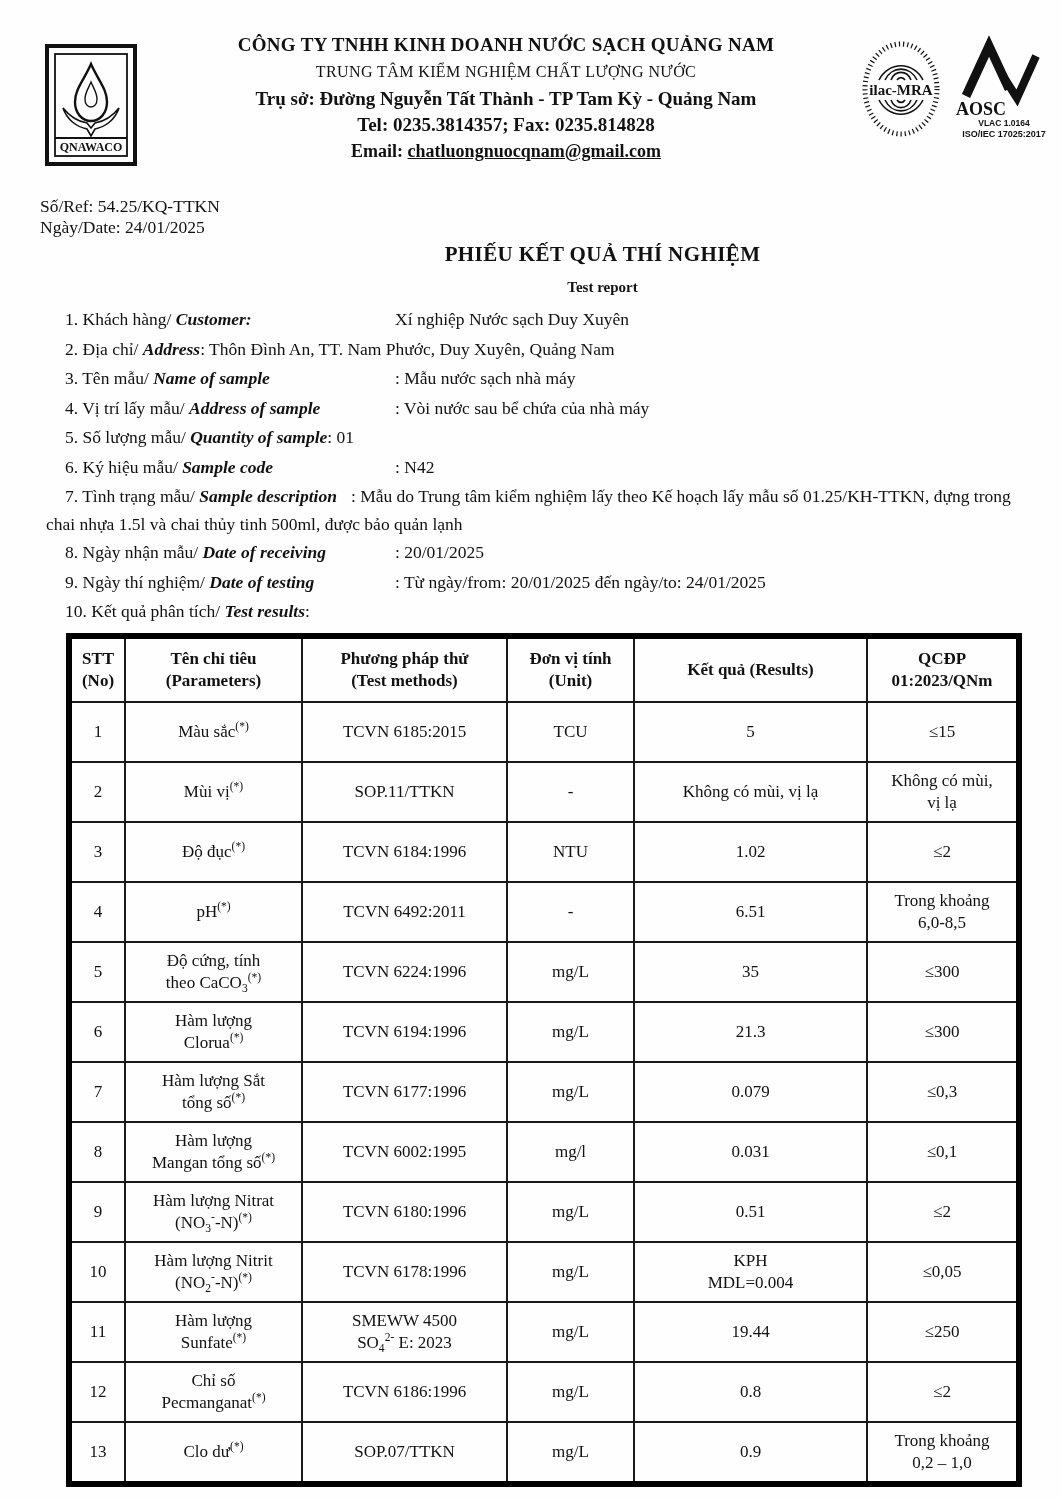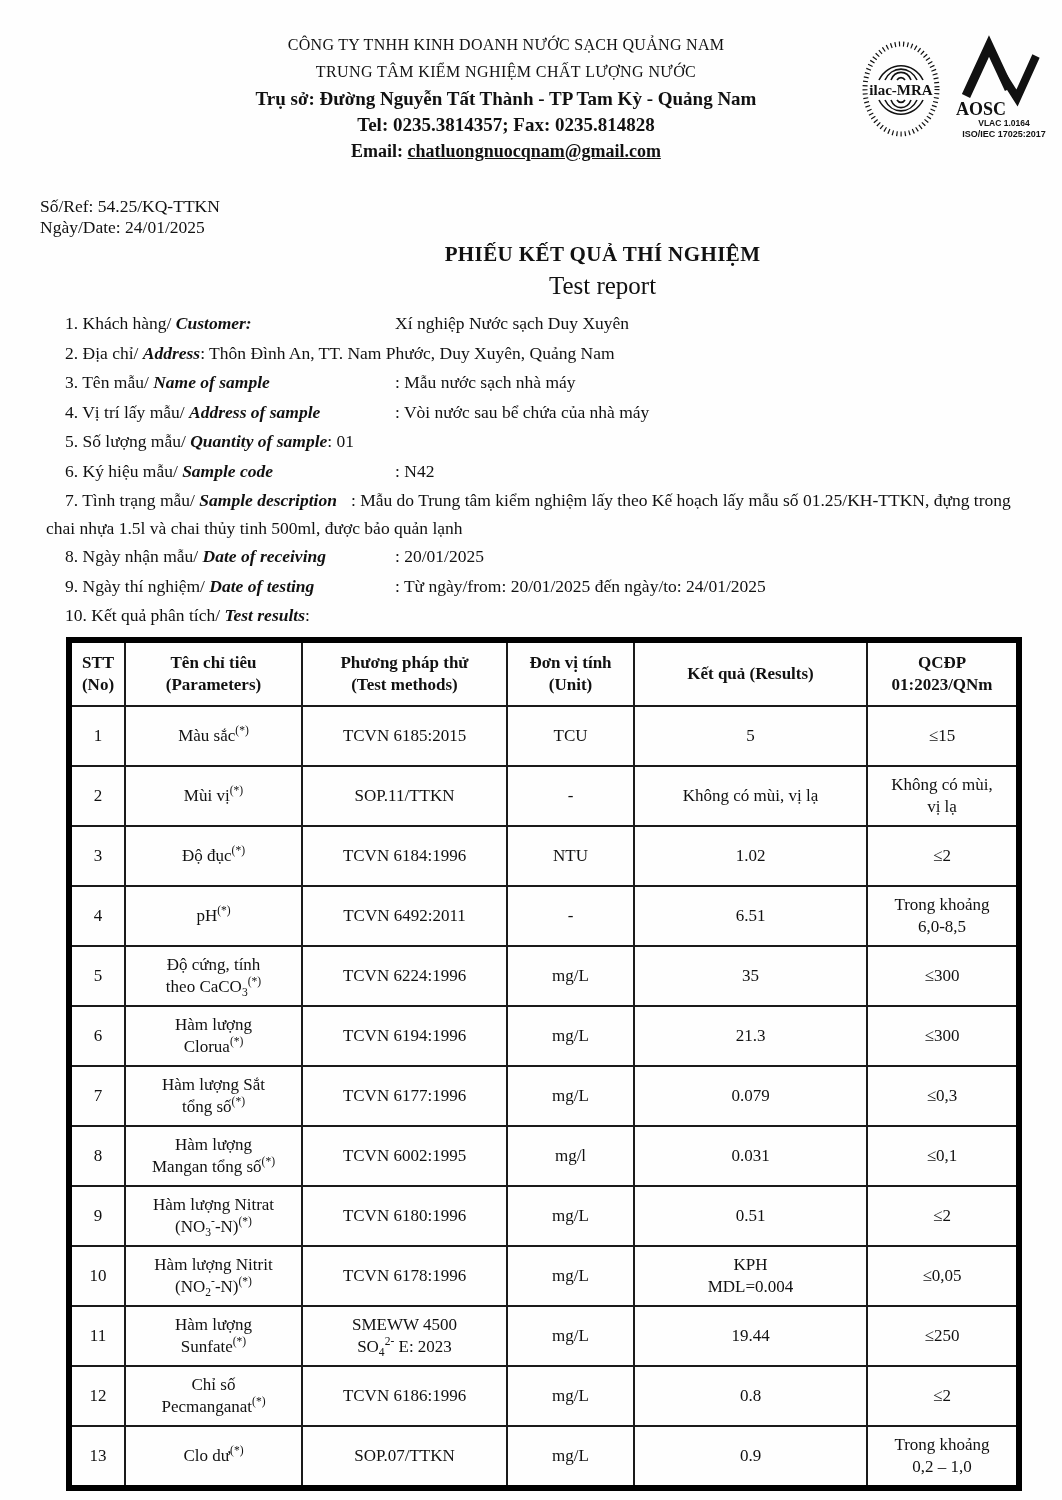--- a/index.html
+++ b/index.html
@@ -9,33 +9,33 @@
     margin:0 auto;
     background:#fefefe;
     font-family:"Liberation Serif", serif;
     color:#111;
     overflow:hidden;
   }
   
   .hdr{position:relative;margin-top:32px;height:152px;}
   .logo-left{position:absolute;left:45px;top:12px;}
   .hdr-text{margin-left:150px;margin-right:200px;text-align:center;}
-  .hdr-line1{font-size:16px;font-weight:normal;letter-spacing:.3px;line-height:26px;}
+  .hdr-line1{font-size:19px;font-weight:bold;letter-spacing:.3px;line-height:26px;}
   .hdr-line2{font-size:16px;font-weight:normal;letter-spacing:.4px;line-height:27px;}
   .hdr-line3{font-size:19px;font-weight:bold;line-height:27px;}
   .hdr-line4{font-size:19px;font-weight:bold;line-height:26px;}
   .hdr-line5{font-size:18px;font-weight:bold;line-height:26px;}
   .hdr-line5 .u{text-decoration:underline;}
   .logos-right{position:absolute;right:16px;top:2px;display:flex;gap:12px;align-items:flex-end;}
   
   .refline{display:flex;justify-content:space-between;padding:12px 46px 0 40px;font-size:17.5px;flex-direction:column;}
   
   .titleblock{margin-top:4px;margin-left:145px;width:915px;text-align:center;}
   .title-main{font-size:21px;font-weight:bold;letter-spacing:.4px;}
-  .title-sub{font-size:25px;font-weight:normal;margin-top:5px;}
+  .title-sub{font-size:15px;font-weight:bold;margin-top:12px;}
   
   .info{margin:9px 40px 0 65px;font-size:17.5px;}
   .info-item{margin:0;padding:0;line-height:29.5px;}
   .info-item.aligned .info-label{display:inline-block;width:330px;vertical-align:top;}
   .info-item.para{margin-left:-19px;text-indent:19px;line-height:28px;}
   .info-item.para .info-value{margin-left:14px;}
   .seg-b{font-weight:normal;}
   .seg-bi{font-weight:bold;font-style:italic;}
   .seg-i{}
   
@@ -58,20 +58,31 @@
   
   .pfooter{display:flex;justify-content:space-between;padding:10px 116px 0 118px;font-size:17px;}
 </style>
 </head>
 <body>
 
 <div class="page">
 
   <div class="hdr">
 
+    <div class="logo-left">
+      <svg width="92" height="122" viewBox="0 0 92 122">
+        <rect x="2" y="2" width="88" height="118" fill="none" stroke="#111" stroke-width="4"></rect>
+        <rect x="10" y="10" width="72" height="102" fill="none" stroke="#111" stroke-width="1.8"></rect>
+        <path d="M46 20 C39 36 30 45 30 58 C30 69 37 77 46 77 C55 77 62 69 62 58 C62 45 53 36 46 20 Z" fill="none" stroke="#111" stroke-width="2.4"></path>
+        <path d="M46 38 C43 45 40 49 40 55 C40 60 42.5 63 46 63 C49.5 63 52 60 52 55 C52 49 49 45 46 38 Z" fill="none" stroke="#111" stroke-width="1.4"></path>
+        <path d="M18 64 C22 76 32 83 42 85 L46 92 L50 85 C60 83 70 76 74 64 C66 74 56 78 50 79 L46 84 L42 79 C36 78 26 74 18 64 Z" fill="none" stroke="#111" stroke-width="1.6"></path>
+        <line x1="10" y1="94" x2="82" y2="94" stroke="#111" stroke-width="1.8"></line>
+        <text x="46" y="107" text-anchor="middle" font-family="Liberation Serif, serif" font-size="12" font-weight="bold" fill="#111">QNAWACO</text>
+      </svg>
+    </div>
 
     <div class="hdr-text">
       <div class="hdr-line1">CÔNG TY TNHH KINH DOANH NƯỚC SẠCH QUẢNG NAM</div>
       <div class="hdr-line2">TRUNG TÂM KIỂM NGHIỆM CHẤT LƯỢNG NƯỚC</div>
       <div class="hdr-line3">Trụ sở: Đường Nguyễn Tất Thành - TP Tam Kỳ - Quảng Nam</div>
       <div class="hdr-line4">Tel: 0235.3814357; Fax: 0235.814828</div>
       <div class="hdr-line5"><span>Email: </span><span class="u">chatluongnuocqnam@gmail.com</span></div>
     </div>
 
     <div class="logos-right">

